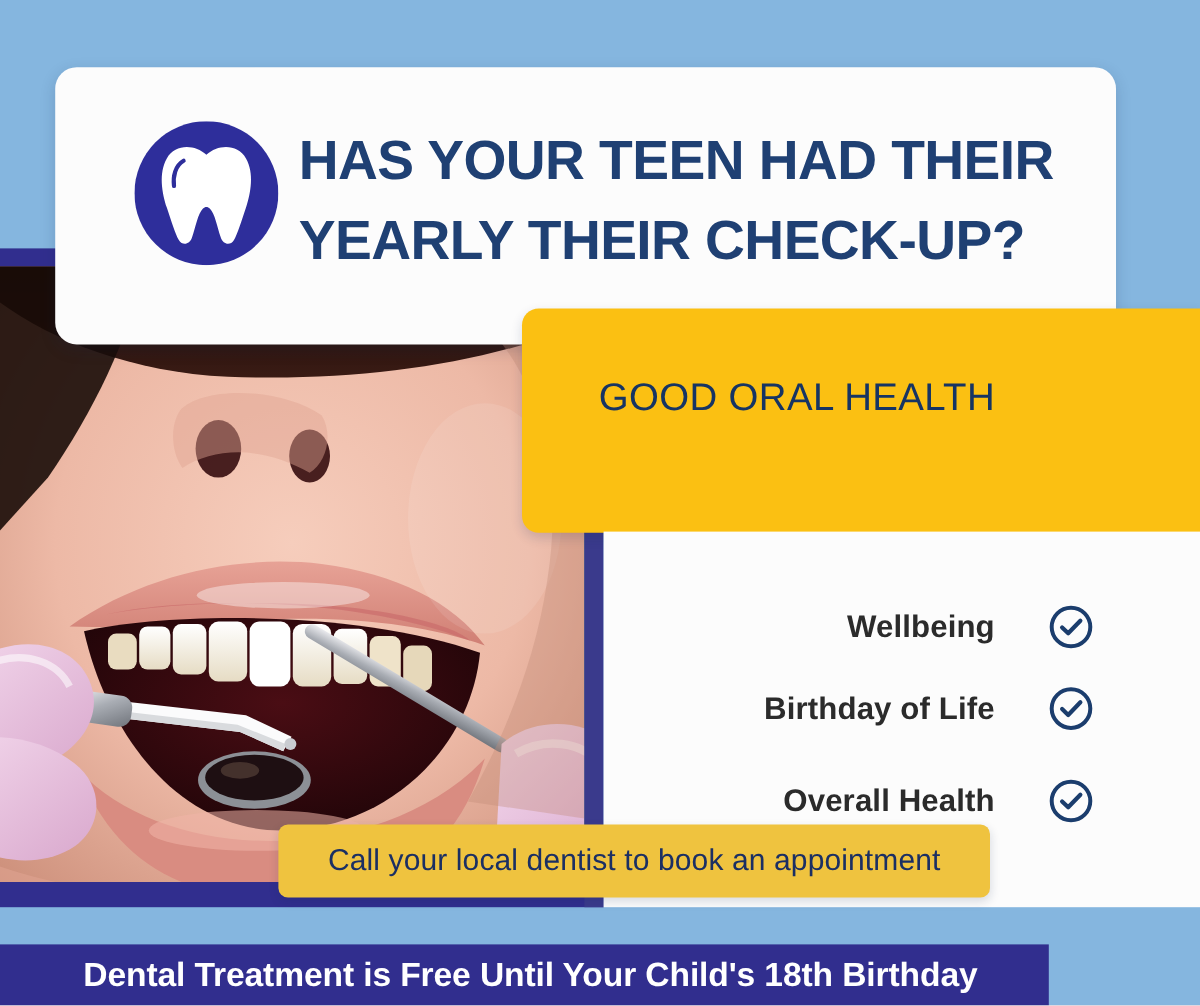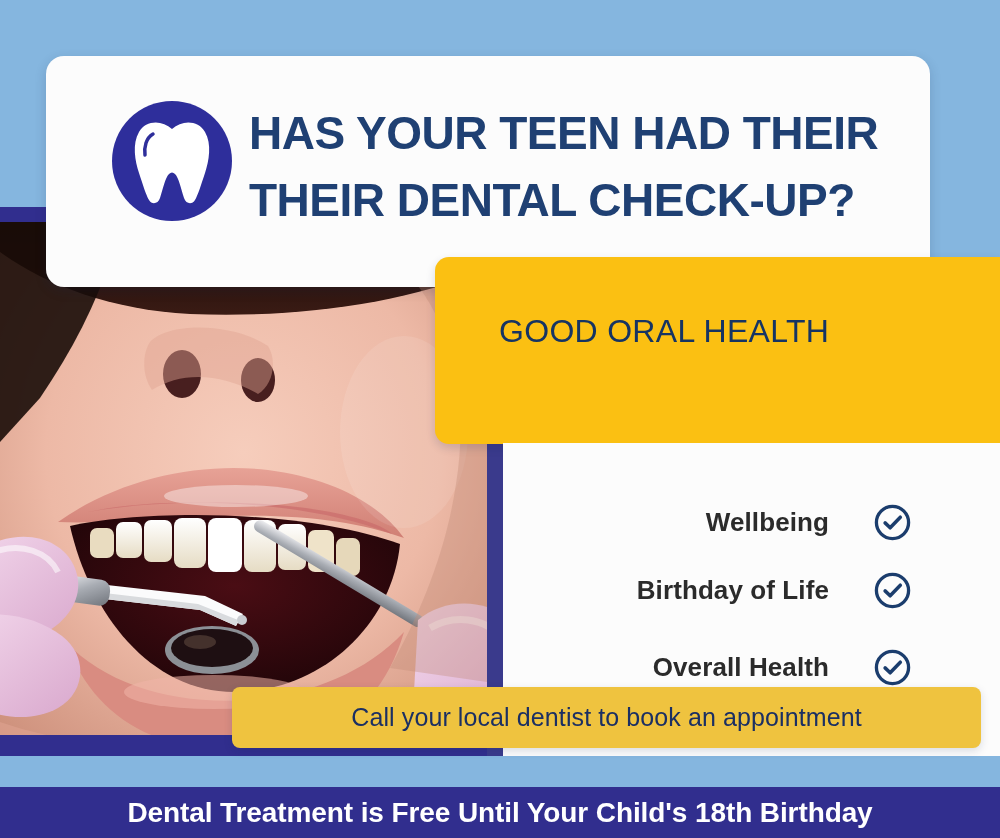--- a/index.html
+++ b/index.html
@@ -131,45 +131,46 @@
     font-weight: bold;
     letter-spacing: 0.1px;
     margin-right: 28px;
   }
   .check-icon { width: 39px; height: 39px; flex: none; }
 
   
   .cta-banner {
     position: absolute;
     left: 232px; top: 687px;
-    width: 749px; height: 61px;
+    width: 593px; height: 61px;
     background: #EFC33F;
     border-radius: 8px;
     display: flex;
     align-items: center;
     justify-content: center;
     box-shadow: 0 3px 8px rgba(20,40,80,0.15);
   }
   .cta-text {
     color: #1B2F63;
     font-size: 25px;
     font-weight: 500;
     letter-spacing: 0.1px;
     white-space: nowrap;
   }
 
   
   .bottom-bar {
     position: absolute;
     left: 0; top: 787px;
-    width: 1000px; height: 51px;
+    width: 864px; height: 51px;
     background: #312E8E;
     display: flex;
     align-items: center;
     justify-content: center;
+    padding-left: 10px;
   }
   .bottom-bar-text {
     color: #FFFFFF;
     font-size: 28px;
     font-weight: bold;
     letter-spacing: -0.1px;
     white-space: nowrap;
   }
 </style>
 </head>
@@ -284,21 +285,21 @@
   <div class="header-card">
     <div class="tooth-badge">
       <svg viewBox="0 0 120 120" width="120" height="120">
         <circle cx="60" cy="60" r="60" fill="#2E2E9B"></circle>
         <path d="M60 28 C50 19 34 19 27 31 C20 43 23 60 27 72 C31 84 34 94 37 99 C40 104 46 103 48 97 C51 88 53 77 57 73 C59 71 61 71 63 73 C67 77 69 88 72 97 C74 103 80 104 83 99 C86 94 89 84 93 72 C97 60 100 43 93 31 C86 19 70 19 60 28 Z" fill="#FFFFFF"></path>
         <path d="M41 33 C34 37 32 46 33 54" stroke="#2E2E9B" stroke-width="3.5" fill="none" stroke-linecap="round"></path>
       </svg>
     </div>
     <div class="headline">
       <span class="headline-line">HAS YOUR TEEN HAD THEIR</span>
-      <span class="headline-line">THEIR DENTAL CHECK-UP?</span>
+      <span class="headline-line">YEARLY THEIR CHECK-UP?</span>
     </div>
   </div>
 
   <div class="yellow-banner">
     <div class="yellow-banner-text">
       <span>GOOD ORAL HEALTH</span>
     </div>
   </div>
 
   <div class="checklist-panel">

